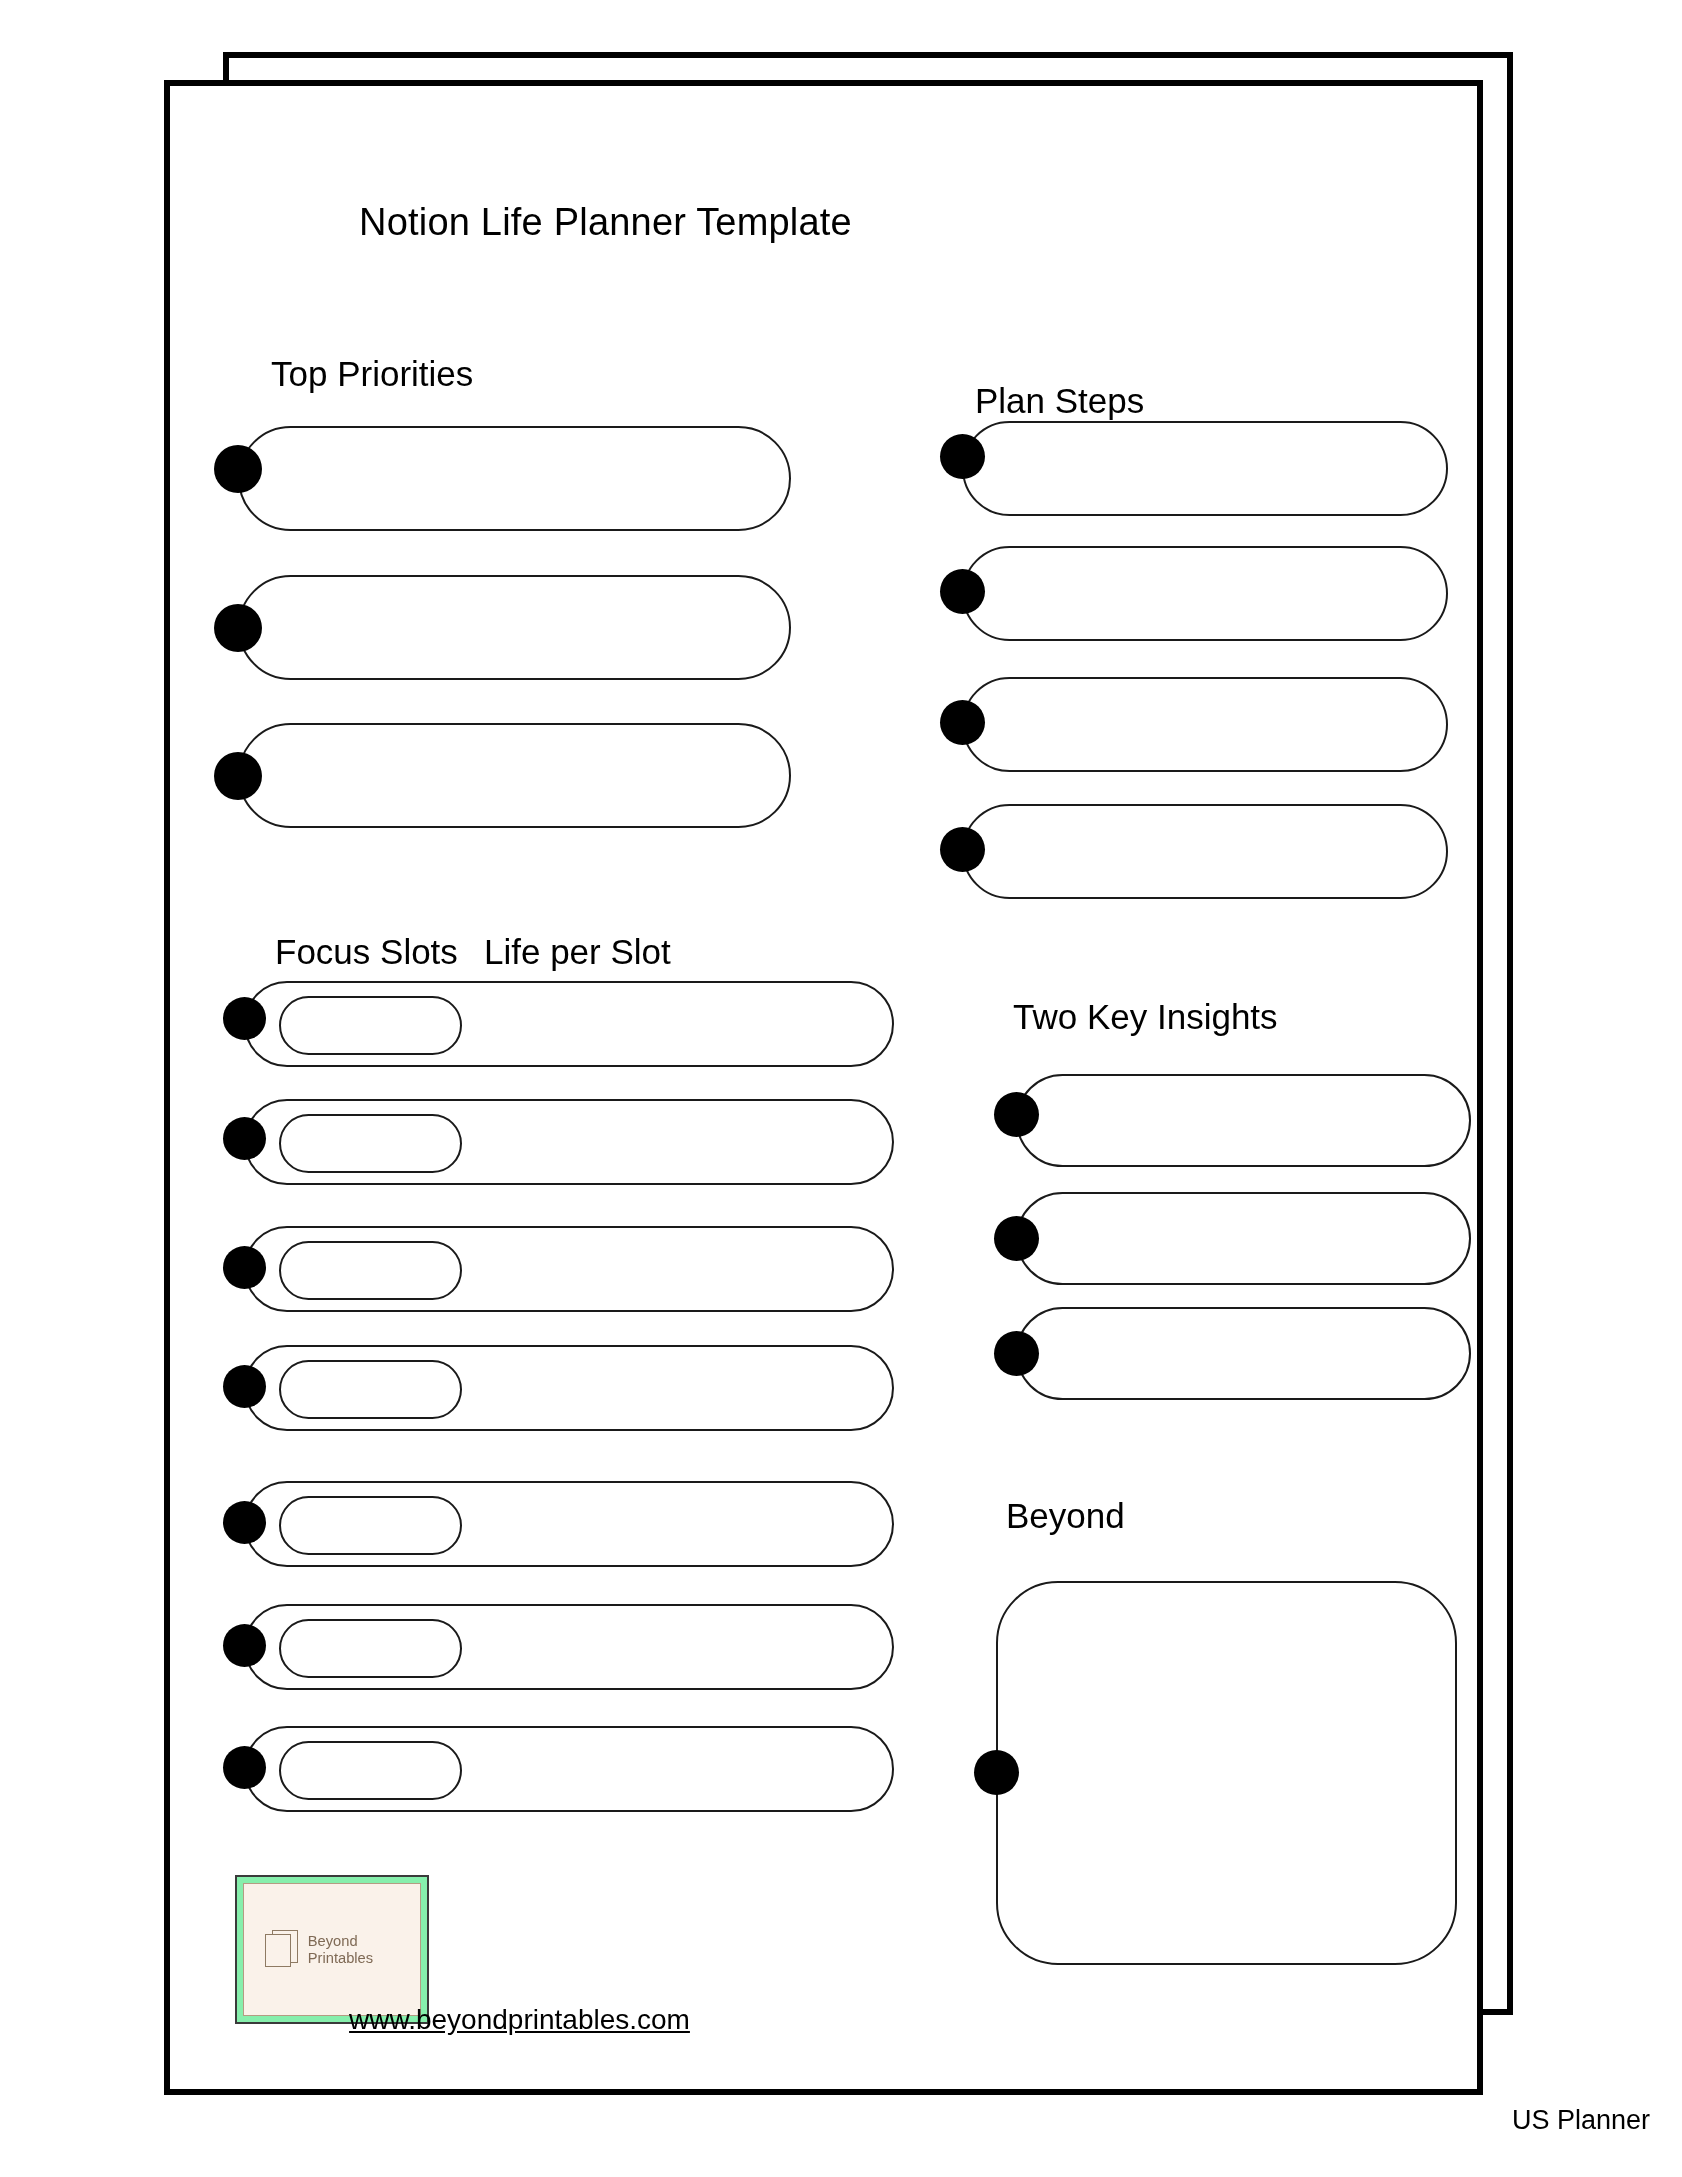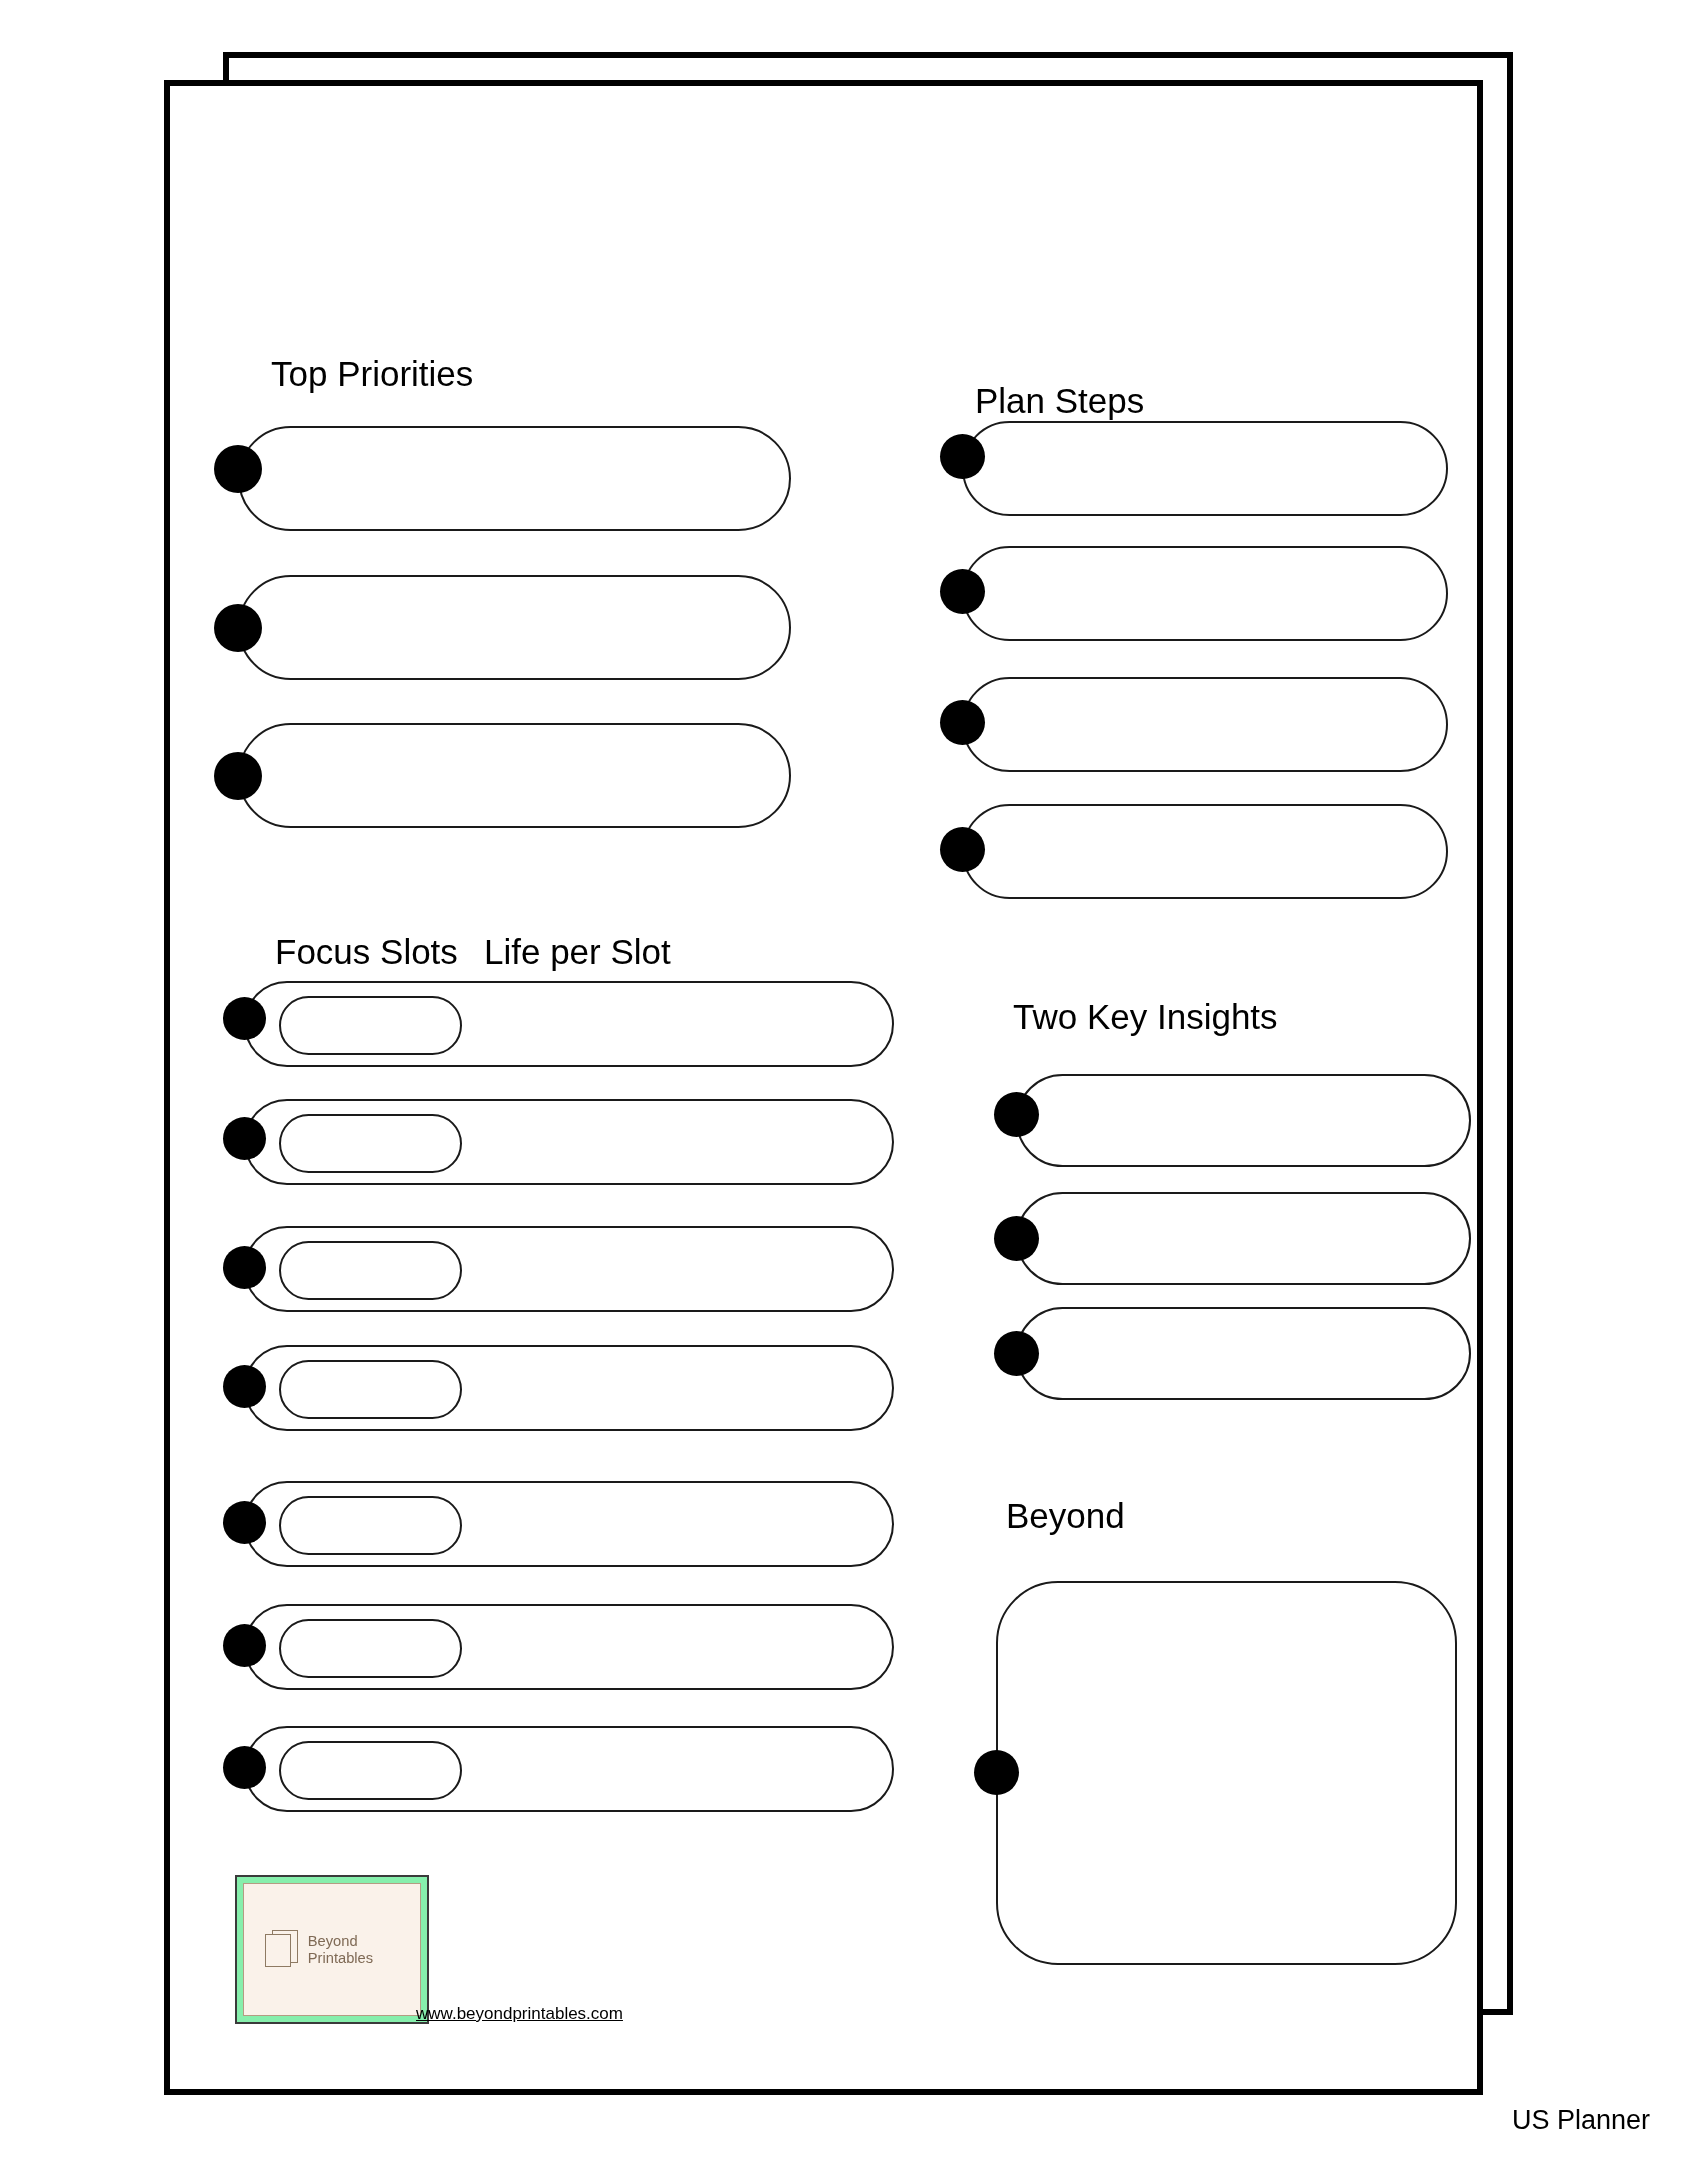--- a/index.html
+++ b/index.html
@@ -163,21 +163,21 @@
     white-space: nowrap;
   }
 
   
   .footer-url {
     position: absolute;
     left: 0;
     top: 2004px;
     width: 1513px;
     text-align: center;
-    font-size: 17px;
+    font-size: 28px;
   }
   .footer-url-inner {
     position: relative;
     left: -237px;
     text-decoration: underline;
   }
 
   
   .page-size {
     position: absolute;
@@ -190,20 +190,23 @@
 </head>
 <body>
 
 <div id="page">
 
   <div class="sheet-back"></div>
   <div class="sheet-front"></div>
 
   <div class="content">
 
+    <div class="doc-title">
+      <span class="doc-title-inner">Notion Life Planner Template</span>
+    </div>
 
     <div class="sec-head" style="left:271px; top:356px;">Top Priorities</div>
 
     <div class="pill-row" style="left:238px; top:426px; width:553px; height:105px;">
       <div class="pill"></div>
       <div class="dot" style="left:-24px; top:19px; width:48px; height:48px;"></div>
     </div>
 
     <div class="pill-row" style="left:238px; top:575px; width:553px; height:105px;">
       <div class="pill"></div>

